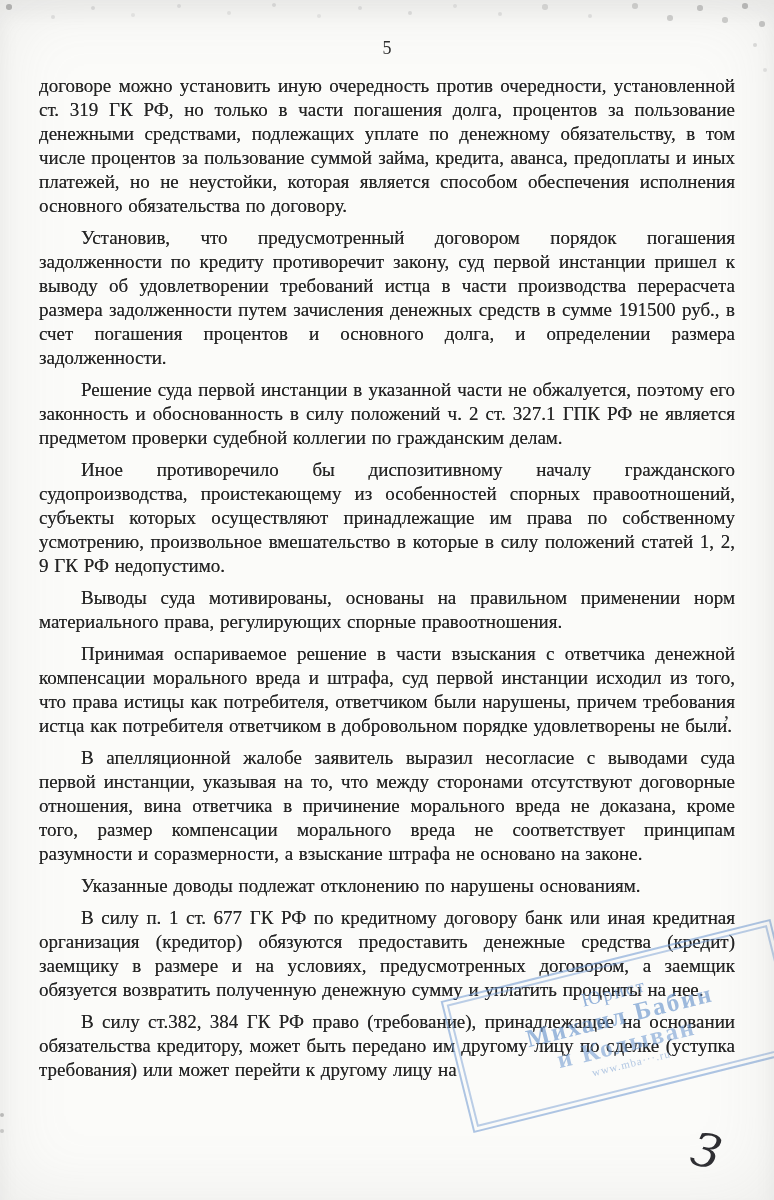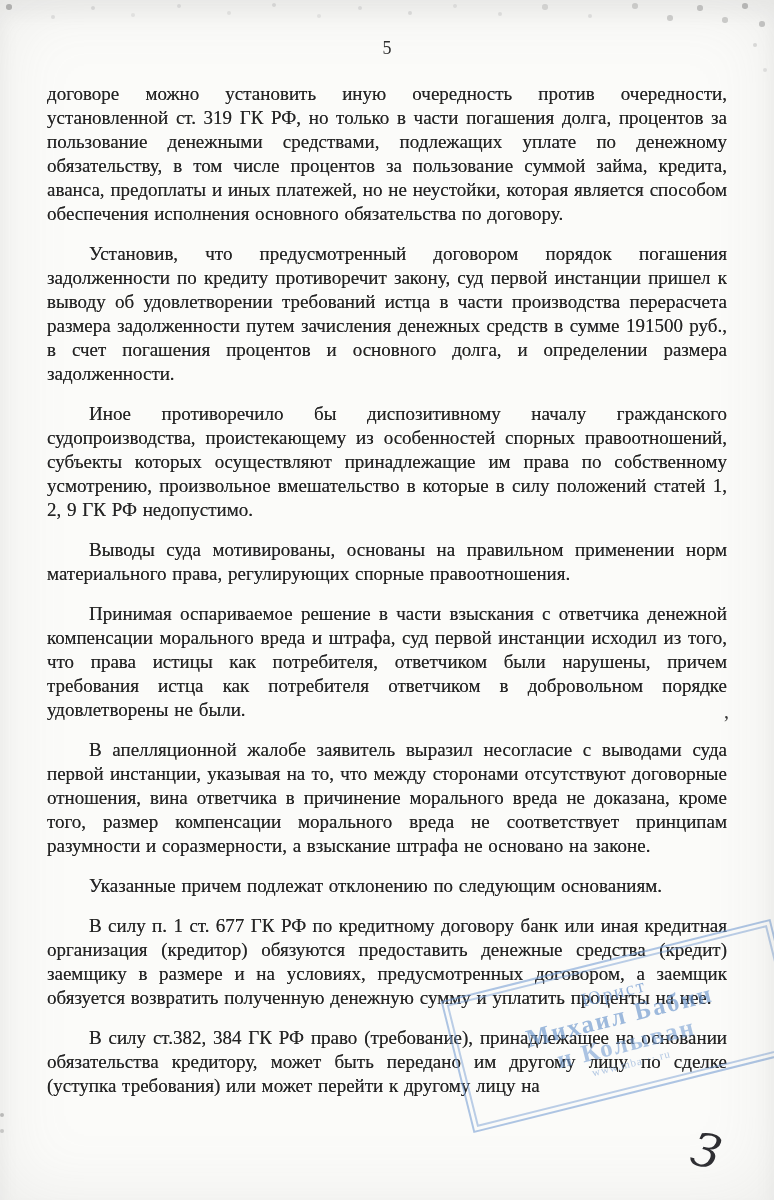--- a/index.html
+++ b/index.html
@@ -17,21 +17,21 @@
     position:absolute;top:38px;left:0;width:100%;text-align:center;
     font-size:18px;color:#2d2d2d;
   }
   .text-block{
     position:absolute;left:31px;top:66px;width:712px;
     font-size:19px;line-height:24px;color:#242424;
     text-align:justify;
     text-shadow:0 0 .6px rgba(25,25,25,.65);
     word-spacing:1px;
   }
-  .text-block p{margin:16px;text-indent:42px;}
+  .text-block p{margin:8px;text-indent:42px;}
   .text-block p.no-indent{text-indent:0;}
 
   
   .stamp{
     position:absolute;left:452px;top:958px;width:336px;height:132px;
     transform:rotate(-14deg);transform-origin:50% 50%;
     border:2px solid rgba(122,160,212,.60);
     display:flex;flex-direction:column;align-items:center;justify-content:center;
     pointer-events:none;
   }
@@ -88,25 +88,26 @@
   }
 </style>
 </head>
 <body>
 
 <div class="page-number">5</div>
 
 <div class="text-block">
   <p class="no-indent">договоре можно установить иную очередность против очередности, установленной ст. 319 ГК РФ, но только в части погашения долга, процентов за пользование денежными средствами, подлежащих уплате по денежному обязательству, в том числе процентов за пользование суммой займа, кредита, аванса, предоплаты и иных платежей, но не неустойки, которая является способом обеспечения исполнения основного обязательства по договору.</p>
   <p>Установив, что предусмотренный договором порядок погашения задолженности по кредиту противоречит закону, суд первой инстанции пришел к выводу об удовлетворении требований истца в части производства перерасчета размера задолженности путем зачисления денежных средств в сумме 191500 руб., в счет погашения процентов и основного долга, и определении размера задолженности.</p>
+  <p>Решение суда первой инстанции в указанной части не обжалуется, поэтому его законность и обоснованность в силу положений ч. 2 ст. 327.1 ГПК РФ не является предметом проверки судебной коллегии по гражданским делам.</p>
   <p>Иное противоречило бы диспозитивному началу гражданского судопроизводства, проистекающему из особенностей спорных правоотношений, субъекты которых осуществляют принадлежащие им права по собственному усмотрению, произвольное вмешательство в которые в силу положений статей 1, 2, 9 ГК РФ недопустимо.</p>
   <p>Выводы суда мотивированы, основаны на правильном применении норм материального права, регулирующих спорные правоотношения.</p>
   <p>Принимая оспариваемое решение в части взыскания с ответчика денежной компенсации морального вреда и штрафа, суд первой инстанции исходил из того, что права истицы как потребителя, ответчиком были нарушены, причем требования истца как потребителя ответчиком в добровольном порядке удовлетворены не были.</p>
   <p>В апелляционной жалобе заявитель выразил несогласие с выводами суда первой инстанции, указывая на то, что между сторонами отсутствуют договорные отношения, вина ответчика в причинение морального вреда не доказана, кроме того, размер компенсации морального вреда не соответствует принципам разумности и соразмерности, а взыскание штрафа не основано на законе.</p>
-  <p>Указанные причем подлежат отклонению по следующим основаниям.</p>
+  <p>Указанные доводы подлежат отклонению по нарушены основаниям.</p>
   <p>В силу п. 1 ст. 677 ГК РФ по кредитному договору банк или иная кредитная организация (кредитор) обязуются предоставить денежные средства (кредит) заемщику в размере и на условиях, предусмотренных договором, а заемщик обязуется возвратить полученную денежную сумму и уплатить проценты на нее.</p>
   <p>В силу ст.382, 384 ГК РФ право (требование), принадлежащее на основании обязательства кредитору, может быть передано им другому лицу по сделке (уступка требования) или может перейти к другому лицу на</p>
 </div>
 
 <div class="stamp">
   <span class="s1">Юрист</span>
   <span class="s2">Михаил Бабин</span>
   <span class="s3">и Колыван</span>
   <span class="s4">www.mba···.ru</span>
 </div>

